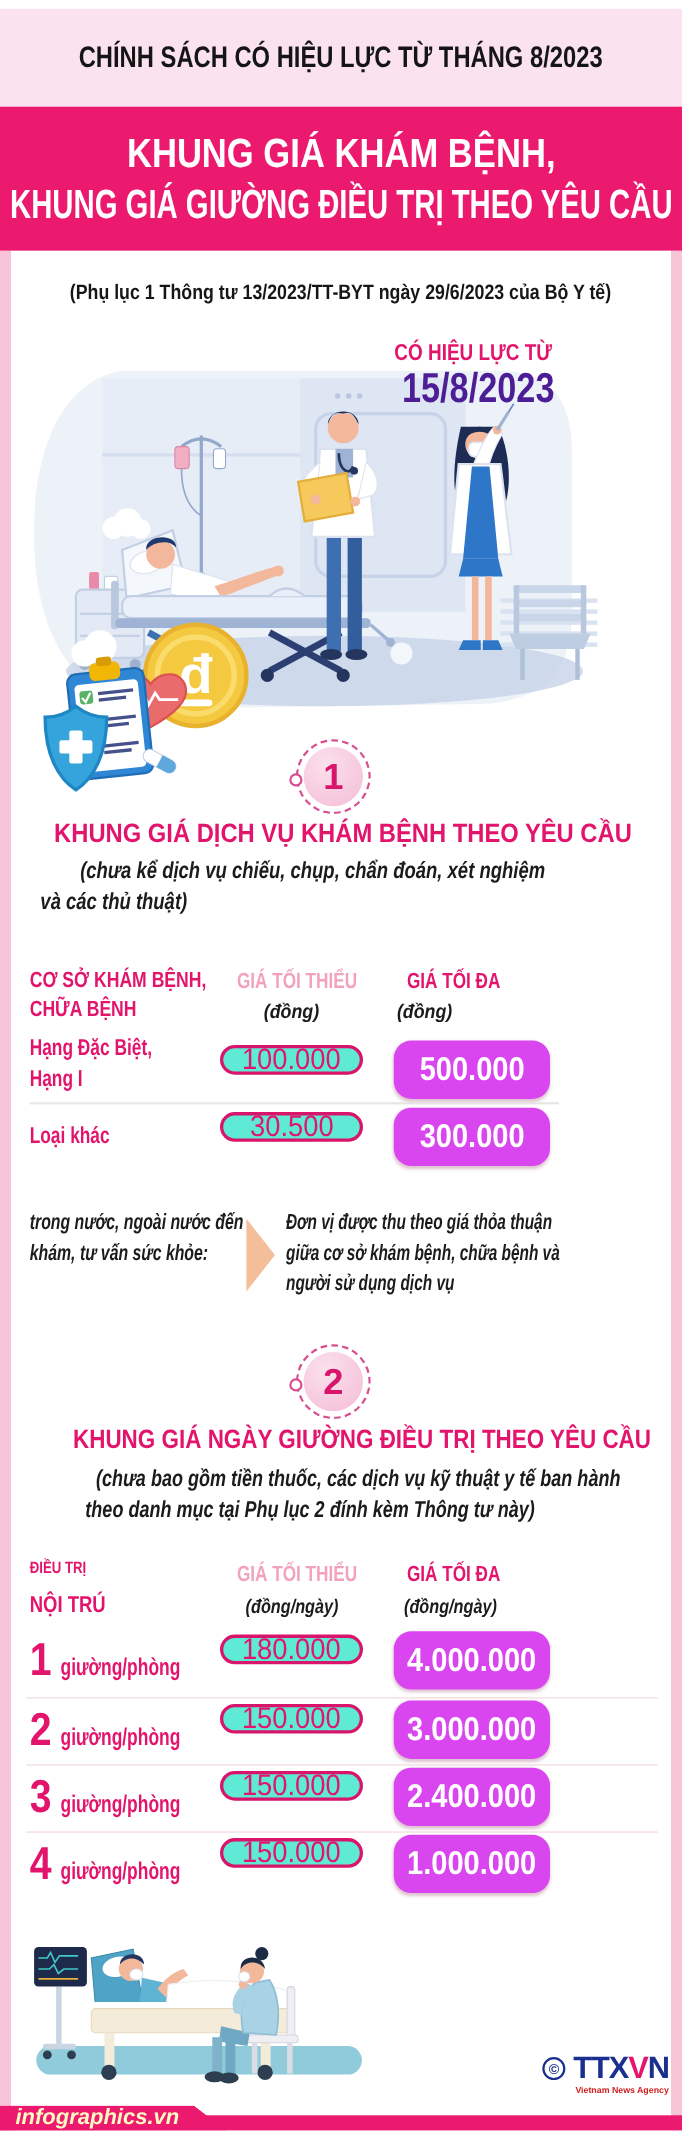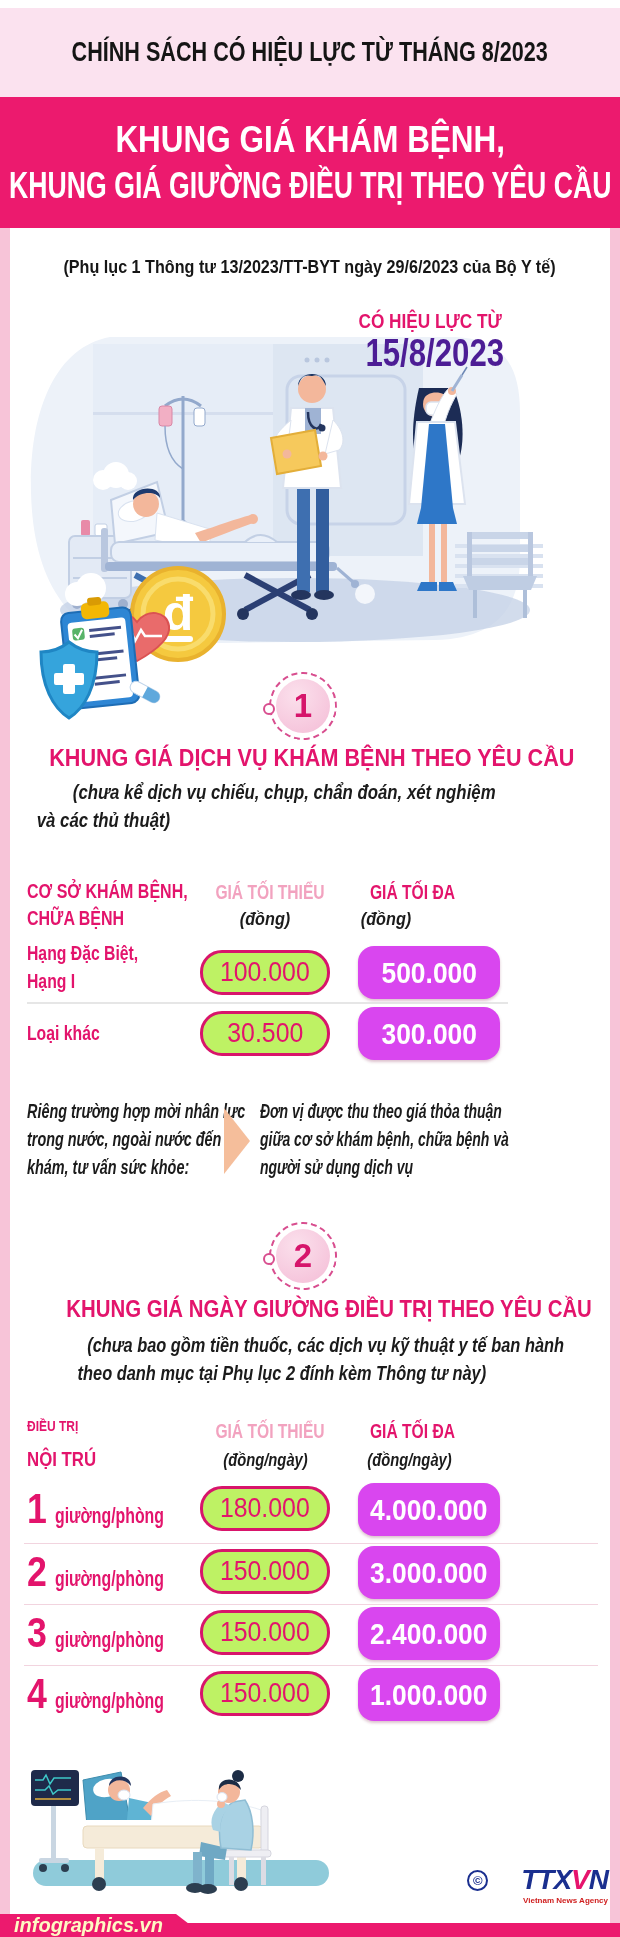--- a/index.html
+++ b/index.html
@@ -42,21 +42,21 @@
   .note-it{font-size:21px;font-style:italic;font-weight:600;color:#1b1b1b;}
 
   
   .th-mag{font-size:20px;font-weight:bold;color:#E3146C;}
   .th-rose{font-size:20px;font-weight:bold;color:#F2A2BF;}
   .th-unit{font-size:18px;font-style:italic;font-weight:600;color:#1b1b1b;}
   .colM{left:200px;width:130px;text-align:center;}
   .colX{left:358px;width:142px;}
   .rlabel{font-size:21px;font-weight:bold;color:#E3146C;}
 
-  .minbox{position:absolute;left:200px;width:130px;height:45px;background:#bef264;
+  .minbox{position:absolute;left:200px;width:130px;height:27px;background:#5eead4;
           border:3px solid #D8156B;border-radius:22px;box-sizing:border-box;
           display:flex;align-items:center;justify-content:center;}
   .minbox span{font-size:27px;color:#E3146C;transform:scaleX(.92);white-space:nowrap;}
   .maxbox{position:absolute;left:358px;width:142px;height:53px;background:#d946ef;border-radius:16px;
           display:flex;align-items:center;justify-content:center;box-shadow:0 2px 3px rgba(120,10,60,.25);}
   .maxbox span{font-size:30px;font-weight:bold;color:#fff;transform:scaleX(.88);white-space:nowrap;}
   .divider1{position:absolute;left:27px;width:481px;height:2px;background:#D8D8D8;opacity:.65;}
   .divider2{position:absolute;left:24px;width:574px;height:1px;background:#F2D4DF;}
 
   .case-col{position:absolute;font-size:20px;font-style:italic;font-weight:600;color:#1b1b1b;line-height:28px;}
@@ -72,21 +72,21 @@
   .ribbon{position:absolute;left:0;top:1914px;width:212px;height:23px;background:#EC1A6E;
           clip-path:polygon(0 0,176px 0,206px 100%,0 100%);
           display:flex;align-items:center;padding-left:14px;box-sizing:border-box;z-index:6;}
   .ribbon span{color:#fef9c3;font-style:italic;font-weight:bold;font-size:20px;}
   .bottom-strip{position:absolute;left:0;right:0;bottom:0;height:14px;background:#EC1A6E;z-index:5;}
 
   .ttxvn{position:absolute;right:12px;top:1866px;text-align:right;z-index:4;}
   .ttxvn .row{display:flex;align-items:center;gap:7px;justify-content:flex-end;}
   .copy{width:21px;height:21px;border:2px solid #1A2F8F;border-radius:50%;color:#1A2F8F;
         font-size:13px;font-weight:bold;display:flex;align-items:center;justify-content:center;box-sizing:border-box;}
-  .agency{font-size:28px;font-weight:bold;font-style:italic;color:#1A2F8F;letter-spacing:-1px;line-height:1;margin-left:26px;}
+  .agency{font-size:28px;font-weight:bold;color:#1A2F8F;letter-spacing:-1px;line-height:1;}
   .agency .v{color:#E6146C;}
   .agency-caption{font-size:8px;color:#D02020;font-weight:bold;margin-top:2px;}
 </style>
 </head>
 <body>
 
 <div class="poster">
 
   <div class="kicker-bar">
     <span class="cx" style="transform:scaleX(.8)">CHÍNH SÁCH CÓ HIỆU LỰC TỪ THÁNG 8/2023</span>
@@ -332,21 +332,20 @@
     <span class="cx oL" style="transform:scaleX(.75)">Loại khác</span>
   </div>
   <div class="minbox" style="top:1011px">
     <span>30.500</span>
   </div>
   <div class="maxbox" style="top:1007px">
     <span>300.000</span>
   </div>
 
   <div class="case-col" style="left:27px;top:1097px">
-    <div><span class="cx oL" style="transform:scaleX(.72)">Riêng trường hợp mời nhân lực</span></div>
     <div><span class="cx oL" style="transform:scaleX(.72)">trong nước, ngoài nước đến</span></div>
     <div><span class="cx oL" style="transform:scaleX(.72)">khám, tư vấn sức khỏe:</span></div>
   </div>
   <div class="case-arrow"></div>
   <div class="case-col" style="left:260px;top:1097px">
     <div><span class="cx oL" style="transform:scaleX(.7)">Đơn vị được thu theo giá thỏa thuận</span></div>
     <div><span class="cx oL" style="transform:scaleX(.7)">giữa cơ sở khám bệnh, chữa bệnh và</span></div>
     <div><span class="cx oL" style="transform:scaleX(.7)">người sử dụng dịch vụ</span></div>
   </div>
 

